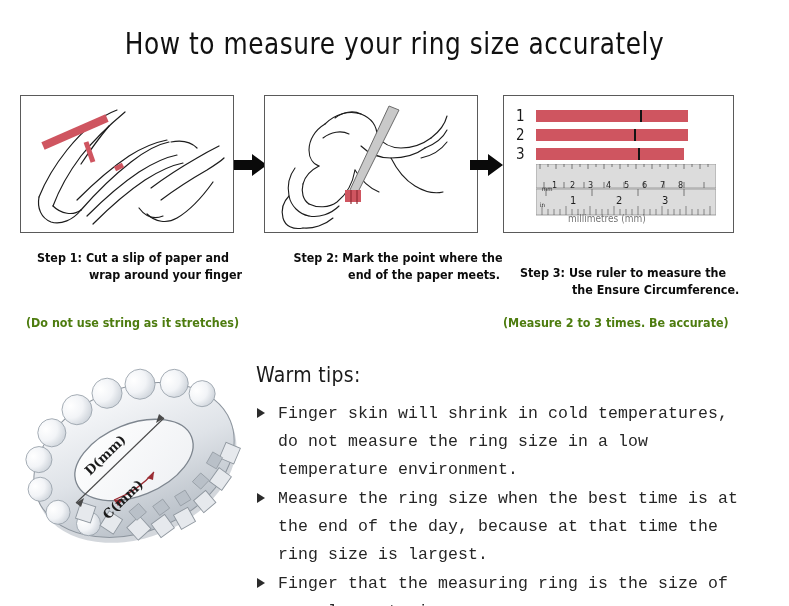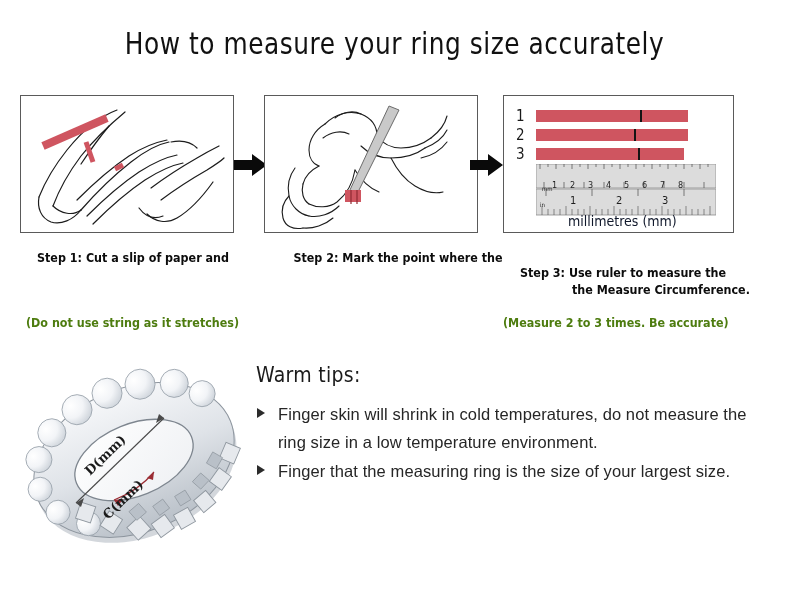--- a/index.html
+++ b/index.html
@@ -125,23 +125,23 @@
   .ruler-num {
     position: absolute;
     font-family: "DejaVu Sans Condensed", "Liberation Sans Narrow", "Liberation Sans", sans-serif;
     font-size: 9px;
     color: #1e1e1e;
     line-height: 9px;
   }
   #ruler-unit-label {
     position: absolute;
     font-family: "DejaVu Sans Condensed", "Liberation Sans Narrow", "Liberation Sans", sans-serif;
-    font-size: 14px;
+    font-size: 10px;
     font-weight: 400;
-    color: #0f172a;
+    color: #737373;
     white-space: nowrap;
   }
 
   
   #warm-tips-heading {
     position: absolute;
     left: 256px;
     top: 363px;
     font-family: "DejaVu Sans Condensed", "Liberation Sans Narrow", "Liberation Sans", sans-serif;
     font-size: 21px;
@@ -151,21 +151,21 @@
   }
   #warm-tips-list {
     position: absolute;
     left: 256px;
     top: 400px;
     width: 500px;
   }
   .tip-item {
     position: relative;
     padding-left: 22px;
-    font-family: Liberation Sans, sans-serif;
+    font-family: Liberation Mono, monospace;
     font-size: 16.5px;
     line-height: 28px;
     color: #262626;
     margin-bottom: 1px;
     letter-spacing: 0.1px;
   }
   .tip-bullet {
     position: absolute;
     left: 1px;
     top: 8px;
@@ -383,30 +383,32 @@
     <span class="ruler-num" style="left:66px;  top:100px; font-size:11px;">1</span>
     <span class="ruler-num" style="left:112px; top:100px; font-size:11px;">2</span>
     <span class="ruler-num" style="left:158px; top:100px; font-size:11px;">3</span>
   </div>
 
   <span id="ruler-unit-label" style="left:64px; top:117px;">millimetres (mm)</span>
 </div>
 
 <div class="step-caption" id="caption-step1">
   <span class="lead">Step 1:</span><span class="body"> Cut a slip of paper and</span>
+  <span class="body l2">wrap around your finger</span>
 </div>
 <div class="step-note" id="note-step1">(Do not use string as it stretches)</div>
 
 <div class="step-caption" id="caption-step2">
   <span class="lead">Step 2:</span><span class="body"> Mark the point where the</span>
+  <span class="body l2">end of the paper meets.</span>
 </div>
 
 <div class="step-caption" id="caption-step3">
   <span class="lead">Step 3:</span><span class="body"> Use ruler to measure the</span>
-  <span class="body l2"><span>the </span><b>Measure Circumference</b><span>.</span></span>
+  <span class="body l2"><span>the </span><b>Ensure Circumference</b><span>.</span></span>
 </div>
 <div class="step-note" id="note-step3">(Measure 2 to 3 times. Be accurate)</div>
 
 <div id="ring-photo">
   <svg width="232" height="216" viewBox="0 0 232 216">
     <defs>
       <radialGradient id="gemGrad" cx="35%" cy="30%" r="75%">
         <stop offset="0%" stop-color="#ffffff"></stop>
         <stop offset="55%" stop-color="#f2f4f7"></stop>
         <stop offset="100%" stop-color="#cdd3da"></stop>
@@ -481,15 +483,19 @@
 
 <div id="warm-tips-heading">Warm tips:</div>
 
 <div id="warm-tips-list">
   <div class="tip-item">
     <span class="tip-bullet"></span>
     <span>Finger skin will shrink in cold temperatures, do not measure the ring size in a low temperature environment.</span>
   </div>
   <div class="tip-item">
     <span class="tip-bullet"></span>
+    <span>Measure the ring size when the best time is at the end of the day, because at that time the ring size is largest.</span>
+  </div>
+  <div class="tip-item">
+    <span class="tip-bullet"></span>
     <span>Finger that the measuring ring is the size of your largest size.</span>
   </div>
 </div>
 
 </body></html>

